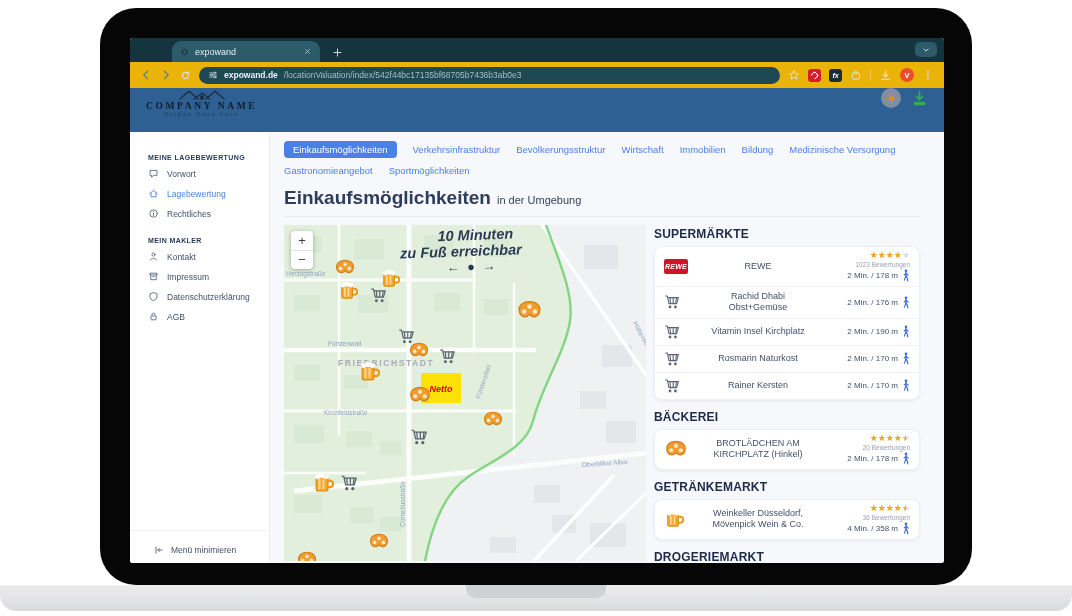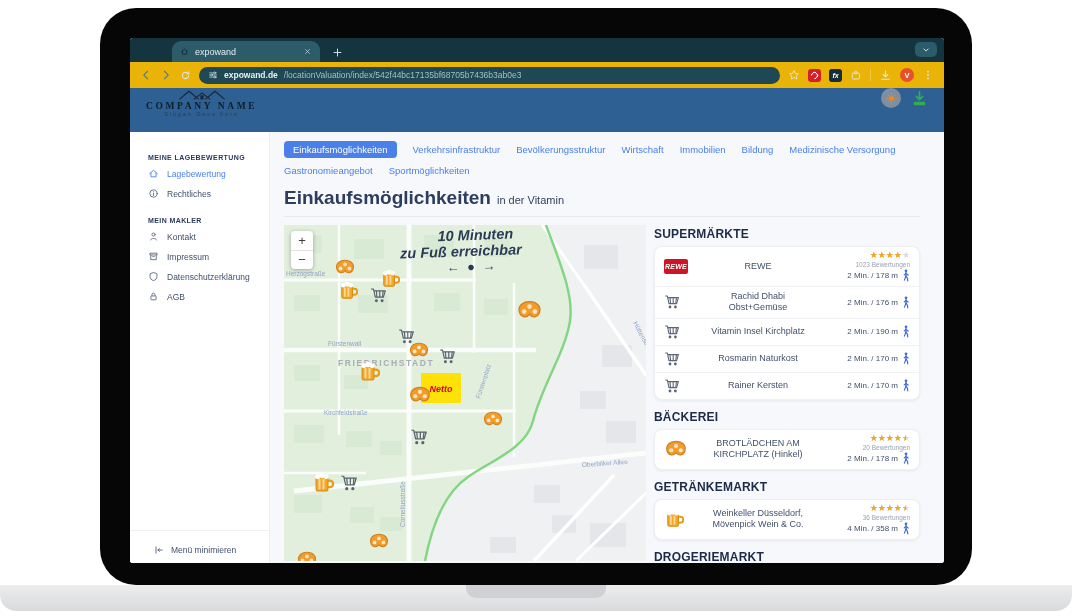--- a/index.html
+++ b/index.html
@@ -350,20 +350,26 @@
         <svg width="17" height="17">
             <use href="#i-dl-green" width="17" height="17"></use>
           </svg>
       </div>
     </div>
 
     <div class="app-body">
       <div class="sidebar">
         <div>
             <div class="side-sec">MEINE LAGEBEWERTUNG</div>
+            <div class="side-item">
+              <svg width="11" height="11" style="color: rgb(90, 104, 128);">
+                <use width="11" height="11" href="#i-chat" xlink:href="#i-chat"></use>
+              </svg>
+              <span>Vorwort</span>
+            </div>
             <div class="side-item active">
               <svg width="11" height="11" style="color: rgb(74, 128, 232);">
                 <use width="11" height="11" href="#i-home2" xlink:href="#i-home2"></use>
               </svg>
               <span>Lagebewertung</span>
             </div>
             <div class="side-item">
               <svg width="11" height="11" style="color: rgb(90, 104, 128);">
                 <use width="11" height="11" href="#i-info" xlink:href="#i-info"></use>
               </svg>
@@ -409,21 +415,21 @@
             <span class="cat-tab">Verkehrsinfrastruktur</span>
             <span class="cat-tab">Bevölkerungsstruktur</span>
             <span class="cat-tab">Wirtschaft</span>
             <span class="cat-tab">Immobilien</span>
             <span class="cat-tab">Bildung</span>
             <span class="cat-tab">Medizinische Versorgung</span>
             <span class="cat-tab">Gastronomieangebot</span>
             <span class="cat-tab">Sportmöglichkeiten</span>
           </div>
         <div class="page-title-row">
-          <span class="page-title">Einkaufsmöglichkeiten</span><span class="page-subtitle">in der Vitamin</span>
+          <span class="page-title">Einkaufsmöglichkeiten</span><span class="page-subtitle">in der Umgebung</span>
         </div>
 
         <div class="content-row">
 
           <div class="map">
             <svg width="362" height="336">
               <rect x="0" y="0" width="362" height="336" fill="#eff1f2"></rect>
 
               <path d="M262,0 C276,38 290,70 286,96 C281,128 258,160 249,196 C242,224 206,236 184,252 C160,268 148,300 141,336 L0,336 L0,0 Z" fill="#e2efdd"></path>
 

